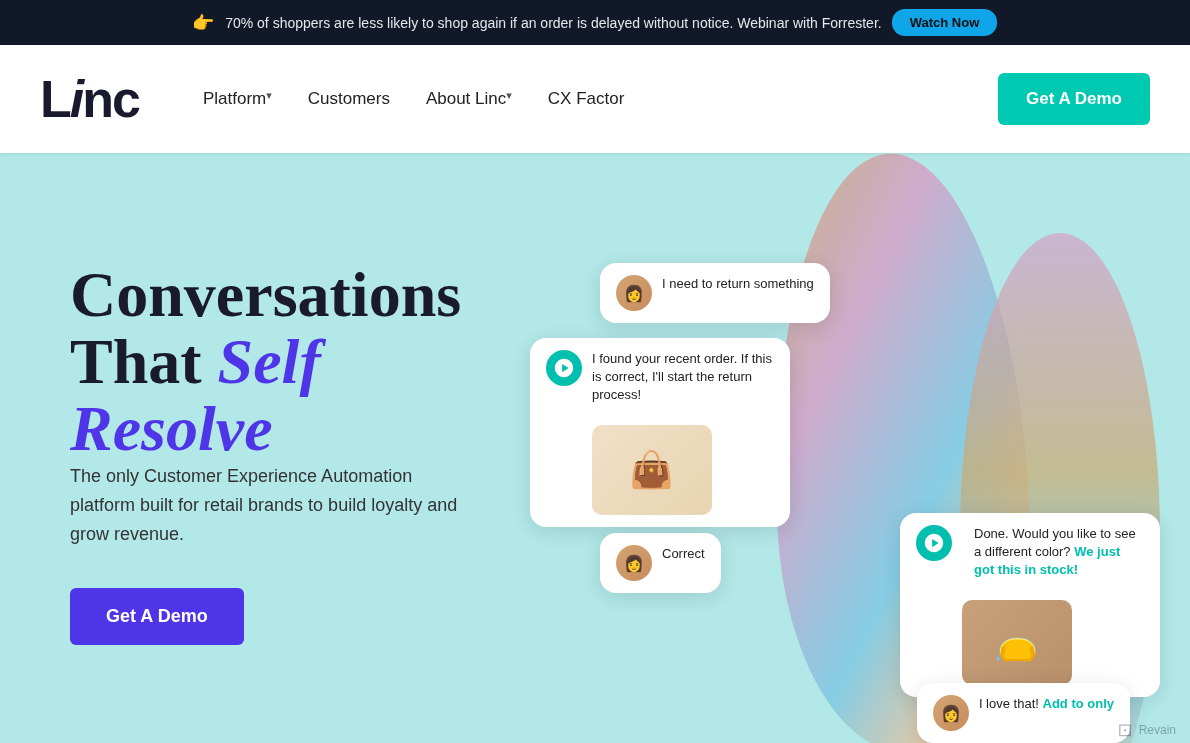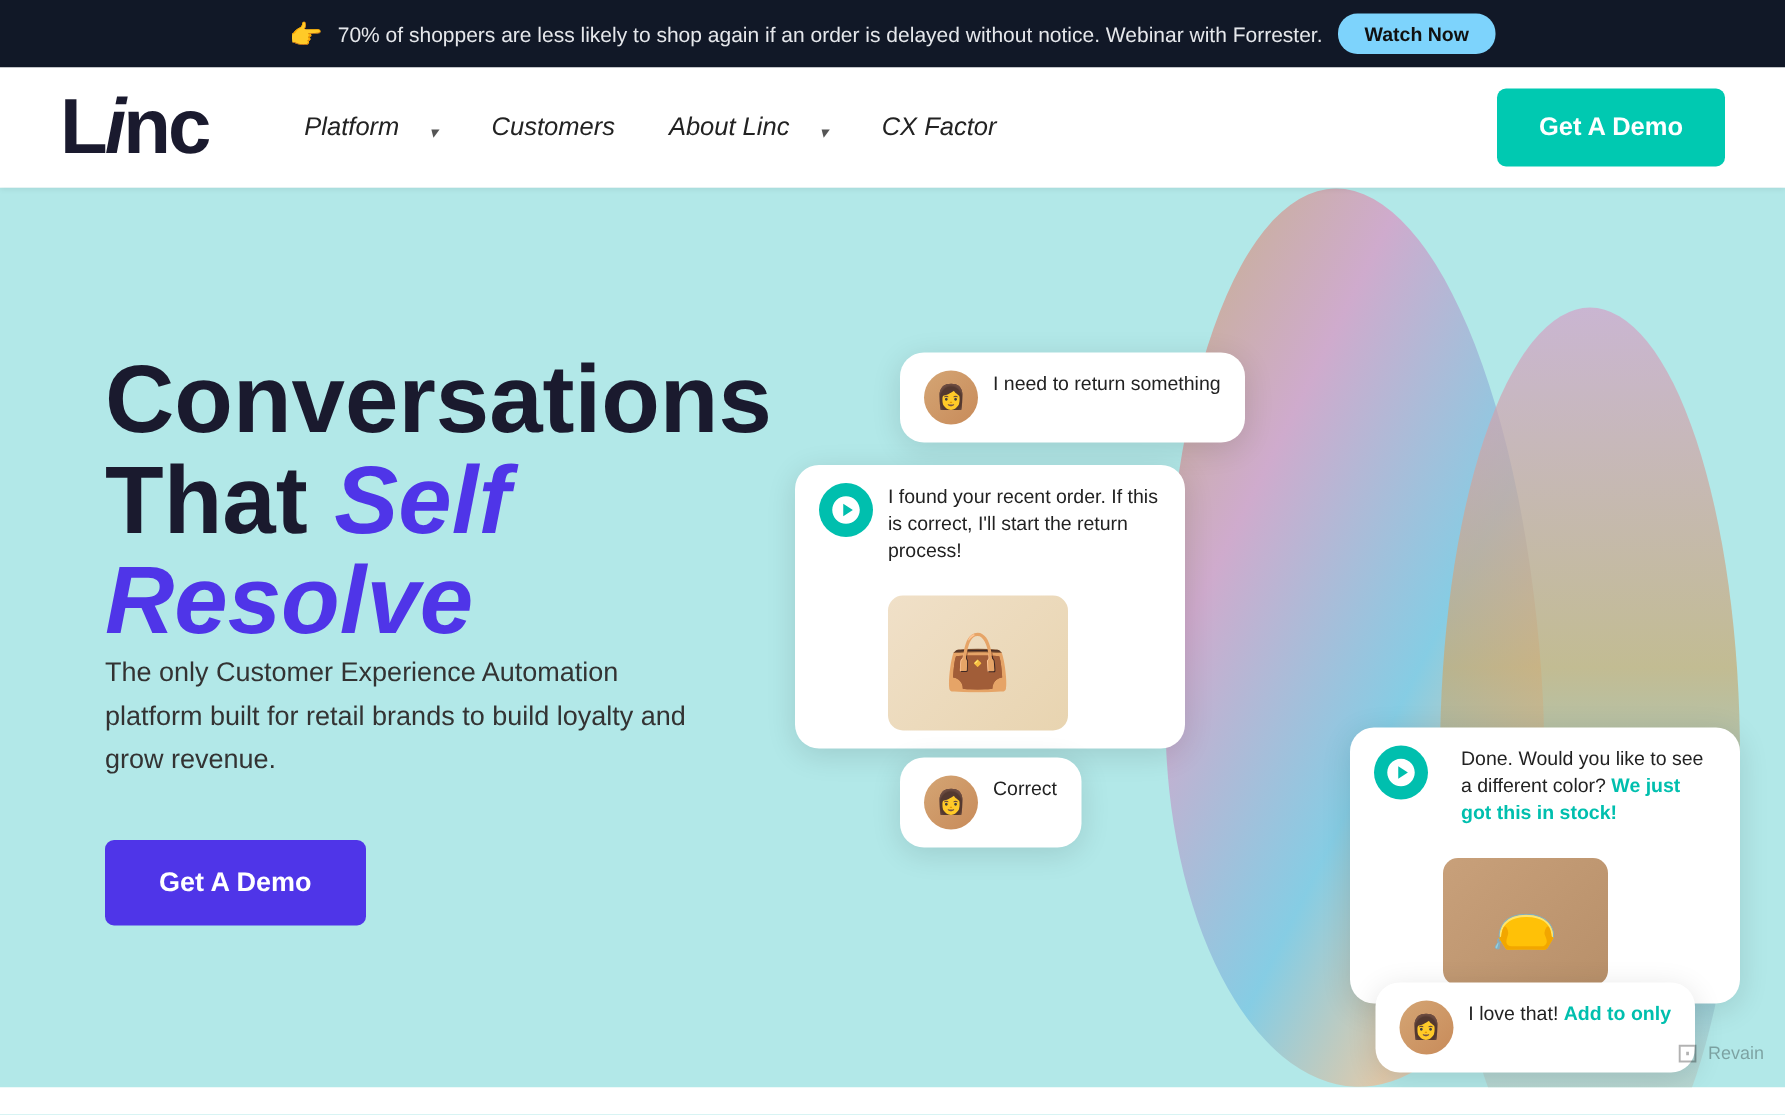--- a/index.html
+++ b/index.html
@@ -17,37 +17,37 @@
       font-size: 14px;
       min-height: 45px;
     }
     #announcement-bar .emoji {
       font-size: 18px;
     }
     #announcement-bar .bar-text {
       color: #e5e7eb;
     }
     #watch-now-btn {
-      background: #7dd3fc;
+      background: #0ea5e9;
       color: #111;
       border: none;
       padding: 6px 18px;
       font-size: 13px;
       font-weight: 600;
       cursor: pointer;
       border-radius: 13px;
     }
 
     
     #header {
       background: #fff;
       display: flex;
       align-items: center;
       padding: 0 40px;
-      height: 80px;
+      height: 108px;
       box-shadow: 0 1px 4px rgba(0,0,0,0.08);
       position: relative;
       z-index: 10;
     }
     #logo {
       display: flex;
       align-items: center;
       text-decoration: none;
       margin-right: 50px;
     }
@@ -59,31 +59,30 @@
       line-height: 1;
     }
     nav {
       display: flex;
       align-items: center;
       gap: 8px;
       flex: 1;
     }
     .nav-item {
       display: flex;
-      align-items: flex-end;
-      gap: 20px;
+      align-items: flex-start;
+      gap: 0;
       padding: 8px 14px;
       font-size: 17px;
       font-weight: 500;
       color: #222;
       cursor: pointer;
       text-decoration: none;
       border-radius: 4px;
       white-space: nowrap;
-      font-style: italic;
     }
     .nav-chevron {
       font-size: 11px;
       color: #555;
     }
     #get-demo-btn {
       background: #00c9b1;
       color: #fff;
       border: none;
       padding: 16px 28px;
@@ -108,20 +107,21 @@
       padding: 60px 60px 60px 70px;
       max-width: 520px;
       z-index: 2;
       position: relative;
     }
     #hero-heading {
       font-size: 64px;
       font-weight: 900;
       color: #1a1a2e;
       line-height: 1.05;
+      font-family: Liberation Serif, serif;
     }
     .heading-purple {
       color: #4f35e8;
       font-style: italic;
     }
     #hero-subtext {
       font-size: 18px;
       color: #333;
       line-height: 1.6;
       margin-bottom: 40px;

